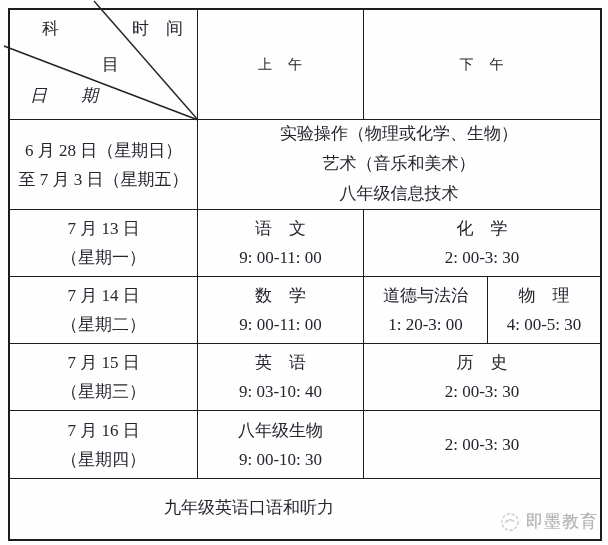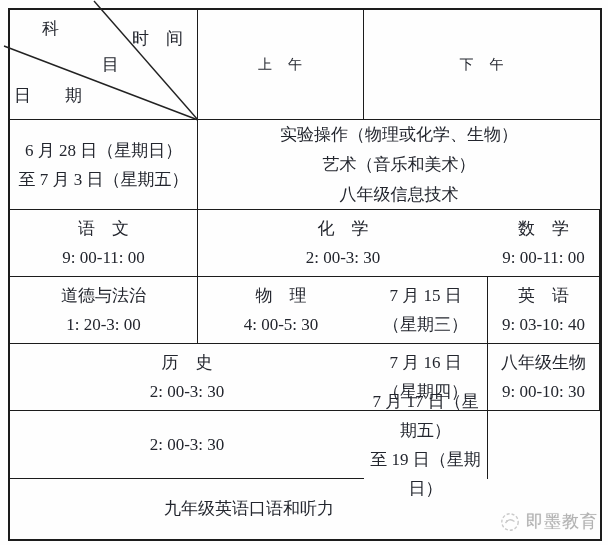--- a/index.html
+++ b/index.html
@@ -32,39 +32,39 @@
     justify-content: center;
     text-align: center;
     font-size: 17px;
     line-height: 29px;
     white-space: pre-line;
     position: relative;
   }
   .no-r { border-right: none; }
   .no-b { border-bottom: none; }
   .span2 { grid-column: span 2; }
-  .span3 { grid-column: span 3; }
+  .span3 { grid-column: span 3; font-family: Liberation Mono, monospace; }
   .corner { overflow: visible; }
   .corner svg {
     position: absolute;
     left: -9px;
     top: -11px;
     overflow: visible;
     pointer-events: none;
   }
   .corner .lbl {
     position: absolute;
     font-size: 17px;
     line-height: 20px;
     white-space: pre;
   }
   .lbl-subject-top  { left: 32px;  top: 9px;  }
-  .lbl-time         { left: 122px; top: 19px;  }
+  .lbl-time         { left: 122px; top: 9px;  }
   .lbl-subject-bot  { left: 92px;  top: 45px; }
-  .lbl-date         { left: 4px;   top: 76px; }
+  .lbl-date         { left: 20px;   top: 76px; font-style: italic; }
   .head { font-size: 14px; letter-spacing: 1px; }
   .subj-name { display: block; }
   .subj-time { display: block; }
   .merged-cell { line-height: 30px; }
   .watermark {
     position: absolute;
     right: 10px;
     bottom: 12px;
     display: flex;
     align-items: center;
@@ -95,29 +95,33 @@
     </div>
     <div class="cell head">上　午</div>
     <div class="cell head span2 no-r">下　午</div>
 
     <div class="cell">6 月 28 日（星期日）
 至 7 月 3 日（星期五）</div>
     <div class="cell merged-cell span3 no-r">实验操作（物理或化学、生物）
 艺术（音乐和美术）
 八年级信息技术</div>
 
+    <div class="cell">7 月 13 日
+（星期一）</div>
     <div class="cell">
       <span class="subj-name">语　文</span>
       <span class="subj-time">9: 00-11: 00</span>
     </div>
     <div class="cell span2 no-r">
       <span class="subj-name">化　学</span>
       <span class="subj-time">2: 00-3: 30</span>
     </div>
 
+    <div class="cell">7 月 14 日
+（星期二）</div>
     <div class="cell">
       <span class="subj-name">数　学</span>
       <span class="subj-time">9: 00-11: 00</span>
     </div>
     <div class="cell">
       <span class="subj-name">道德与法治</span>
       <span class="subj-time">1: 20-3: 00</span>
     </div>
     <div class="cell no-r">
       <span class="subj-name">物　理</span>
@@ -138,22 +142,20 @@
     <div class="cell">7 月 16 日
 （星期四）</div>
     <div class="cell">
       <span class="subj-name">八年级生物</span>
       <span class="subj-time">9: 00-10: 30</span>
     </div>
     <div class="cell span2 no-r">
       <span class="subj-time">2: 00-3: 30</span>
     </div>
 
-    <div class="cell no-b">7 月 17 日（星期五）
-至 19 日（星期日）</div>
     <div class="cell merged-cell span3 no-r no-b">九年级英语口语和听力</div>
 
   </div>
 
   <div class="watermark">
     <span class="wm-icon">
       <svg width="22" height="22" viewBox="0 0 22 22">
         <circle cx="11" cy="11" r="8.2" fill="none" stroke="#c2c2c2" stroke-width="1.4" stroke-dasharray="3 2"></circle>
         <path d="M6.5,12 Q10,6.5 15.5,10.5" fill="none" stroke="#c2c2c2" stroke-width="1.4"></path>
         <circle cx="8" cy="10" r="1" fill="#c2c2c2"></circle>

